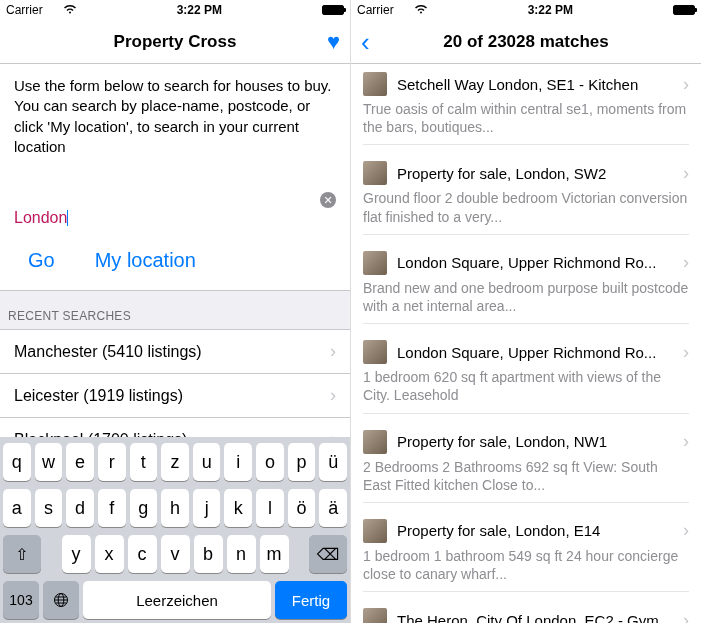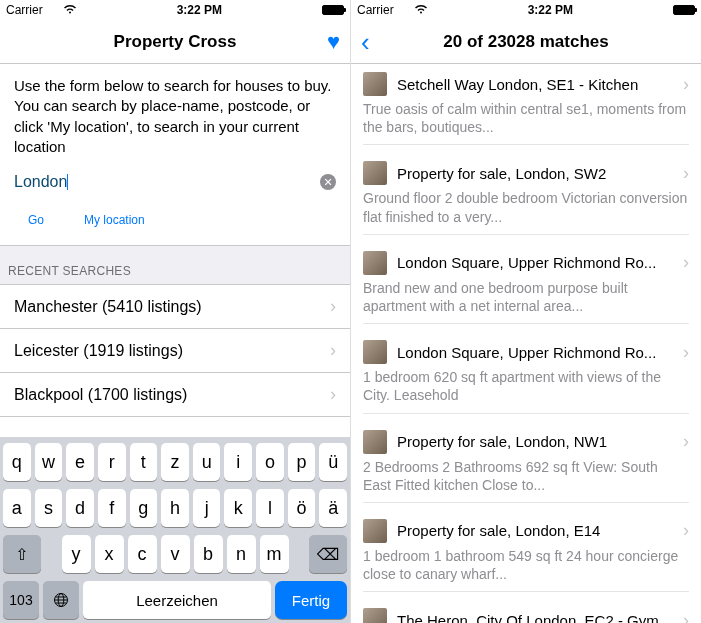--- a/index.html
+++ b/index.html
@@ -31,34 +31,34 @@
   .navbar .right-slot { justify-content: flex-end; }
   .heart { color: #007aff; font-size: 22px; }
   .back-chevron { color:#007aff; font-size: 26px; font-weight: 400; line-height: 1; }
 
   
   .instructions { padding: 12px 14px 8px; font-size: 15px; line-height: 1.35; color: #000; }
   .search-row { display:flex; align-items:center; padding: 8px 14px; }
   .cursor { display:inline-block; width:1px; height:16px; background:#007aff; vertical-align:middle; }
   .clear-btn { color:#8e8e93; background:#8e8e93; width:16px; height:16px; border-radius:50%; display:flex; align-items:center; justify-content:center; color:#fff; font-size:11px; line-height:1; }
   .action-row { display:flex; gap: 40px; padding: 14px 28px 18px; }
-  .action-row .link { color:#007aff; font-size:12px; }
+  .action-row .link { color:#007aff; font-size:20px; }
   .section-header { background:#efeff4; color:#6d6d72; font-size:12px; padding: 18px 8px 6px; letter-spacing: 0.3px; border-top: 1px solid #c8c7cc; border-bottom: 1px solid #c8c7cc;}
   .recent-item { display:flex; align-items:center; justify-content:space-between; padding: 11px 14px; border-bottom:1px solid #c8c7cc; font-size:16px; color:#000; }
   .chevron { color:#c7c7cc; font-size:18px; }
 
   
   .keyboard { position:absolute; left:0; right:0; bottom:0; background:#d1d5db; padding:6px 3px 4px; }
   .krow { display:flex; gap:4px; margin-bottom:8px; justify-content:center; }
   .key { background:#fff; border-radius:5px; box-shadow: 0 1px 0 #888; height:38px; flex:1; display:flex; align-items:center; justify-content:center; font-size:18px; color:#000; max-width: 29px;}
   .key.wide { max-width:none; }
   .key.shift, .key.bksp { background:#acb3bd; flex: 0 0 38px; max-width:38px; font-size:16px; }
   .key.num, .key.globe { background:#acb3bd; flex:0 0 36px; max-width:36px; font-size:14px;}
   .key.space { flex:1; min-width:120px; font-size:15px; }
-  .key.done { background:#007aff; color:#fff; flex:0 0 72px; max-width:72px; font-size:15px;border-radius:7px; }
+  .key.done { background:#007aff; color:#fff; flex:0 0 72px; max-width:72px; font-size:15px; }
 
   
   .results { flex:1; overflow:hidden; }
   .result-item { padding: 8px 12px 8px 12px; }
   .result-top { display:flex; align-items:center; gap:10px; }
   .thumb { width:24px; height:24px; background:linear-gradient(135deg,#b0a090,#706050); border-radius:2px; flex-shrink:0; }
   .result-title { flex:1; font-size:15px; color:#000; white-space:nowrap; overflow:hidden; text-overflow:ellipsis; }
   .result-desc { color:#8e8e93; font-size:14px; line-height:1.3; margin-top:4px; border-bottom:1px solid #e5e5e5; padding-bottom:8px; margin-left:0; }
   .result-item:last-child .result-desc { border-bottom:none;}
 </style>
@@ -87,21 +87,21 @@
     <div class="left-slot"></div>
     <div class="title">Property Cross</div>
     <div class="right-slot">
       <span class="heart">♥</span>
     </div>
   </div>
 
   <div class="instructions">Use the form below to search for houses to buy. You can search by place-name, postcode, or click 'My location', to search in your current location</div>
 
   <div class="search-row">
-    <span style="flex:1; display:flex; align-items:center; color:#0c4a6e; font-size:16px;">
+    <span style="flex:1; display:flex; align-items:center; color:#be185d; font-size:16px;margin-top:36px;">
       <span>London</span>
         <span class="cursor"></span>
     </span>
     <span class="clear-btn">✕</span>
   </div>
 
   <div class="action-row">
     <span class="link">Go</span>
     <span class="link">My location</span>
   </div>
@@ -221,21 +221,21 @@
           <span class="chevron">›</span>
         </div>
         <div class="result-desc">Ground floor 2 double bedroom Victorian conversion flat finished to a very...</div>
       </div>
       <div class="result-item">
         <div class="result-top">
           <div class="thumb"></div>
           <div class="result-title">London Square, Upper Richmond Ro...</div>
           <span class="chevron">›</span>
         </div>
-        <div class="result-desc">Brand new and one bedroom purpose built apartment with a net internal area...</div>
+        <div class="result-desc">Brand new and one bedroom purpose built postcode with a net internal area...</div>
       </div>
       <div class="result-item">
         <div class="result-top">
           <div class="thumb"></div>
           <div class="result-title">London Square, Upper Richmond Ro...</div>
           <span class="chevron">›</span>
         </div>
         <div class="result-desc">1 bedroom 620 sq ft apartment with views of the City. Leasehold</div>
       </div>
       <div class="result-item">

